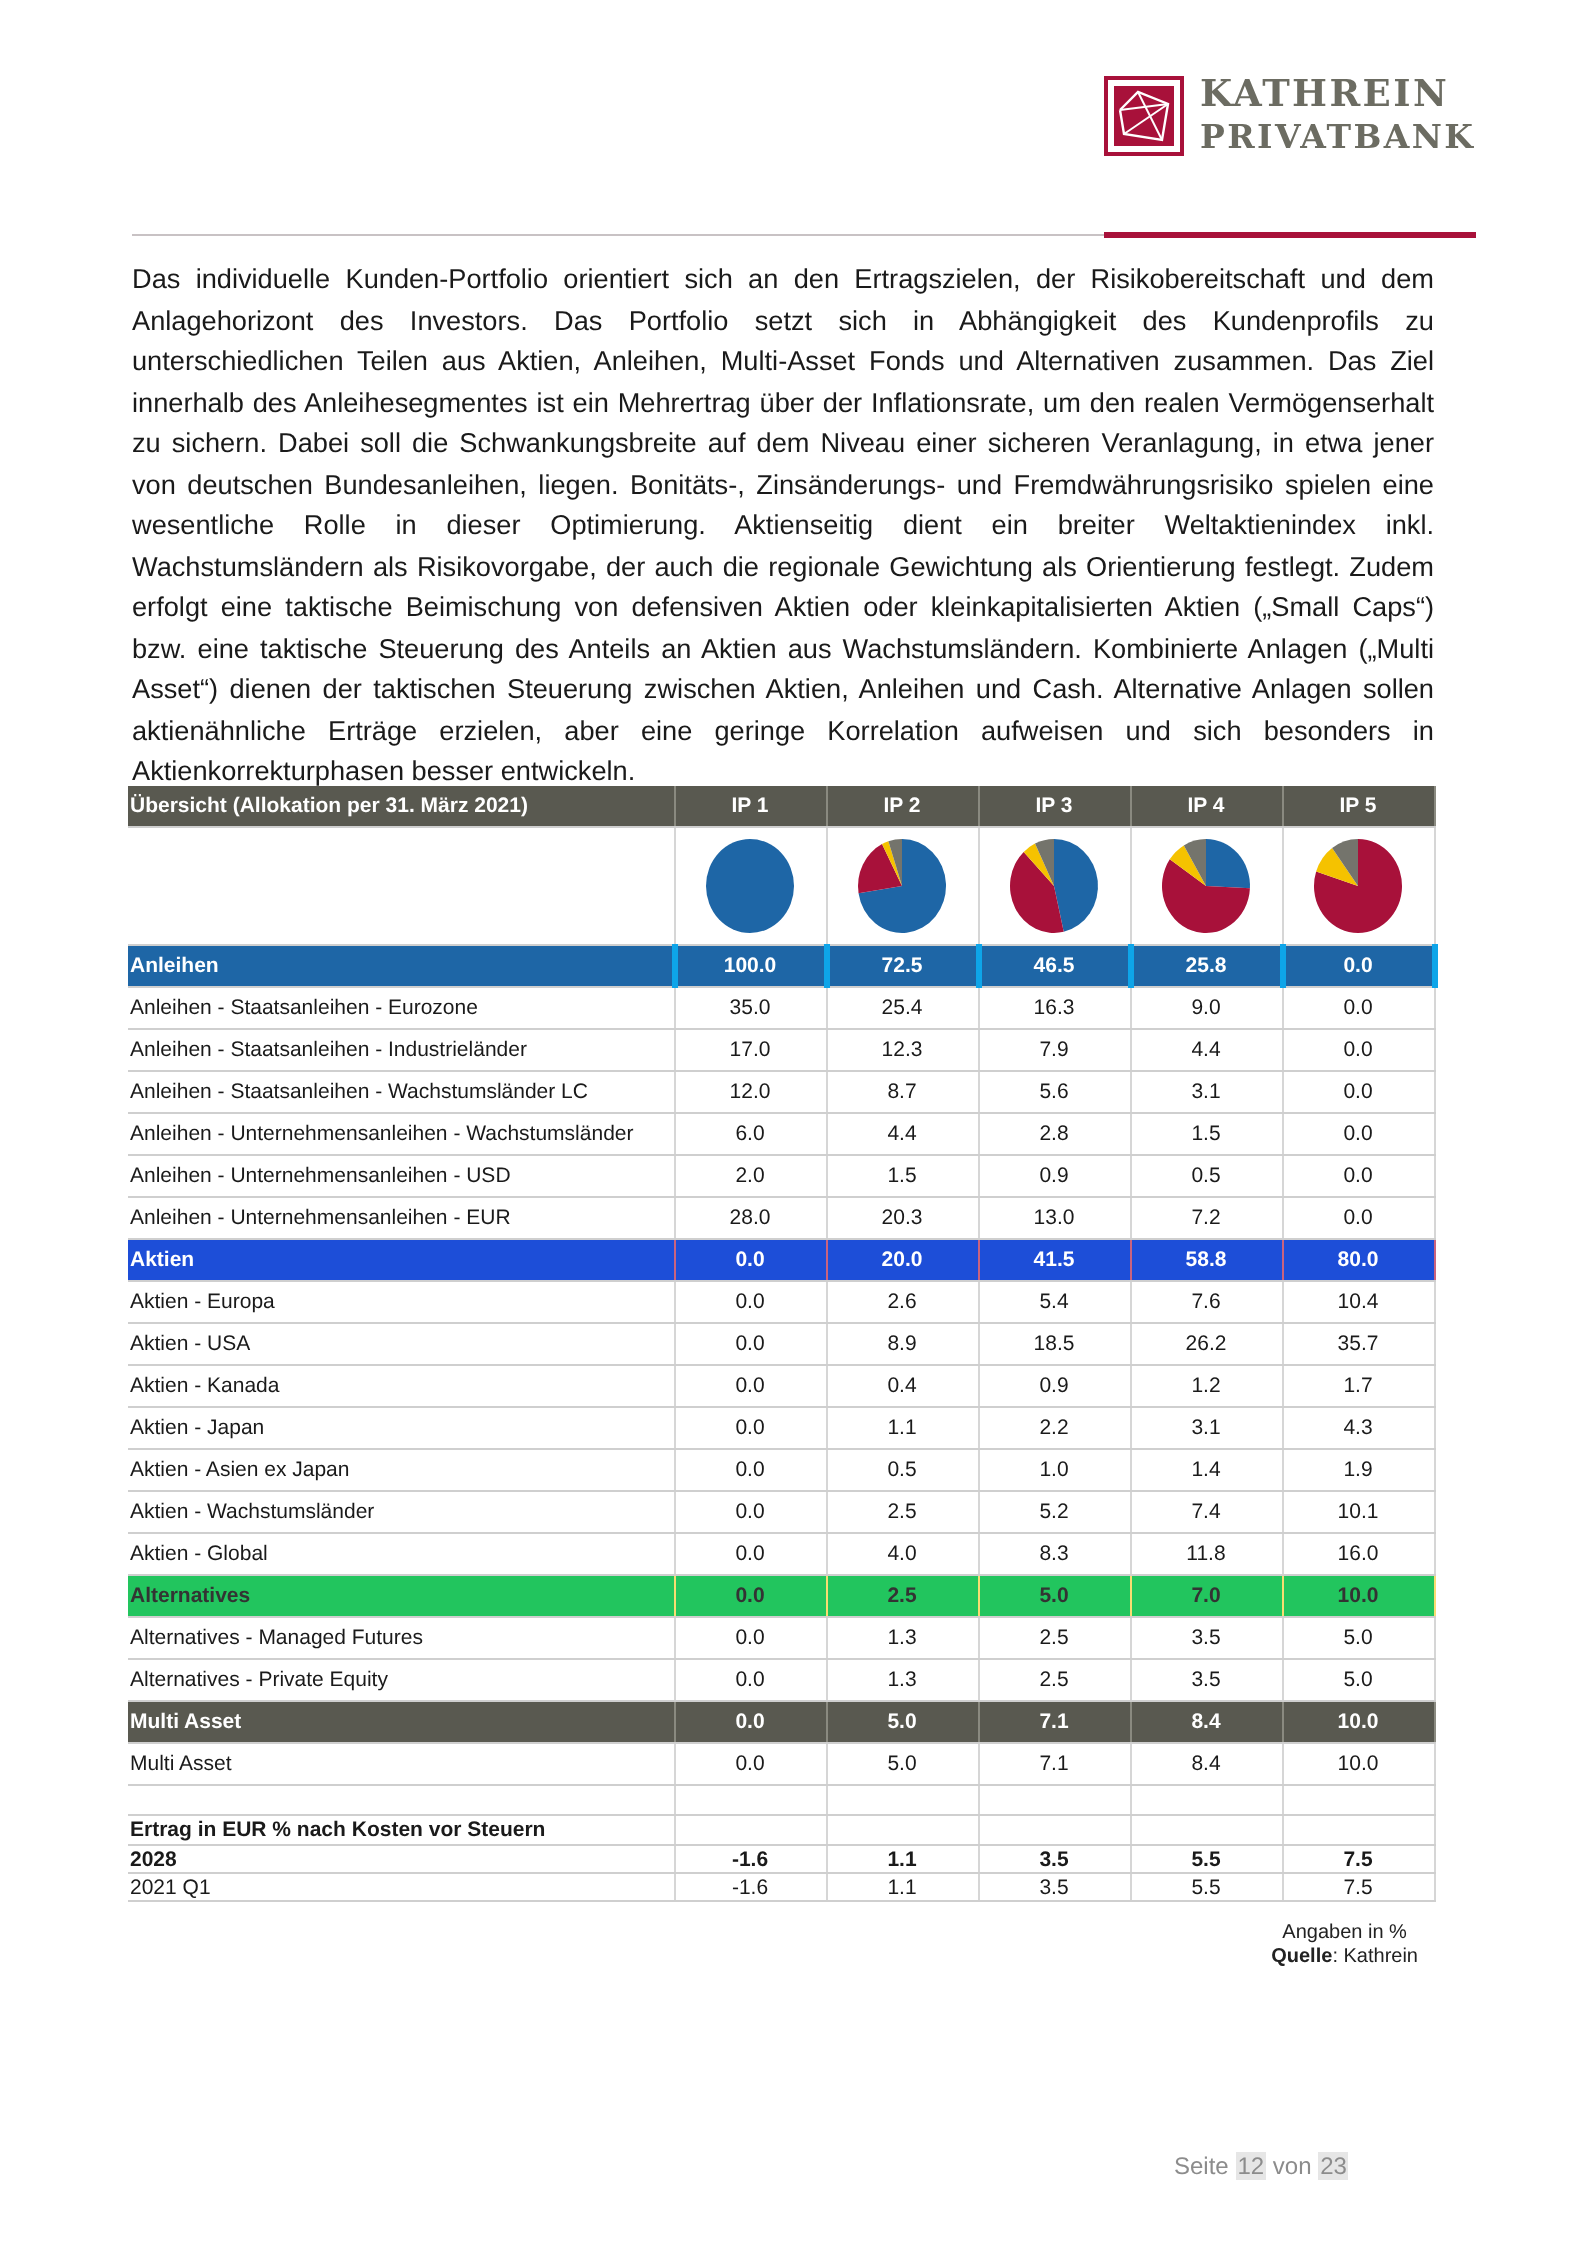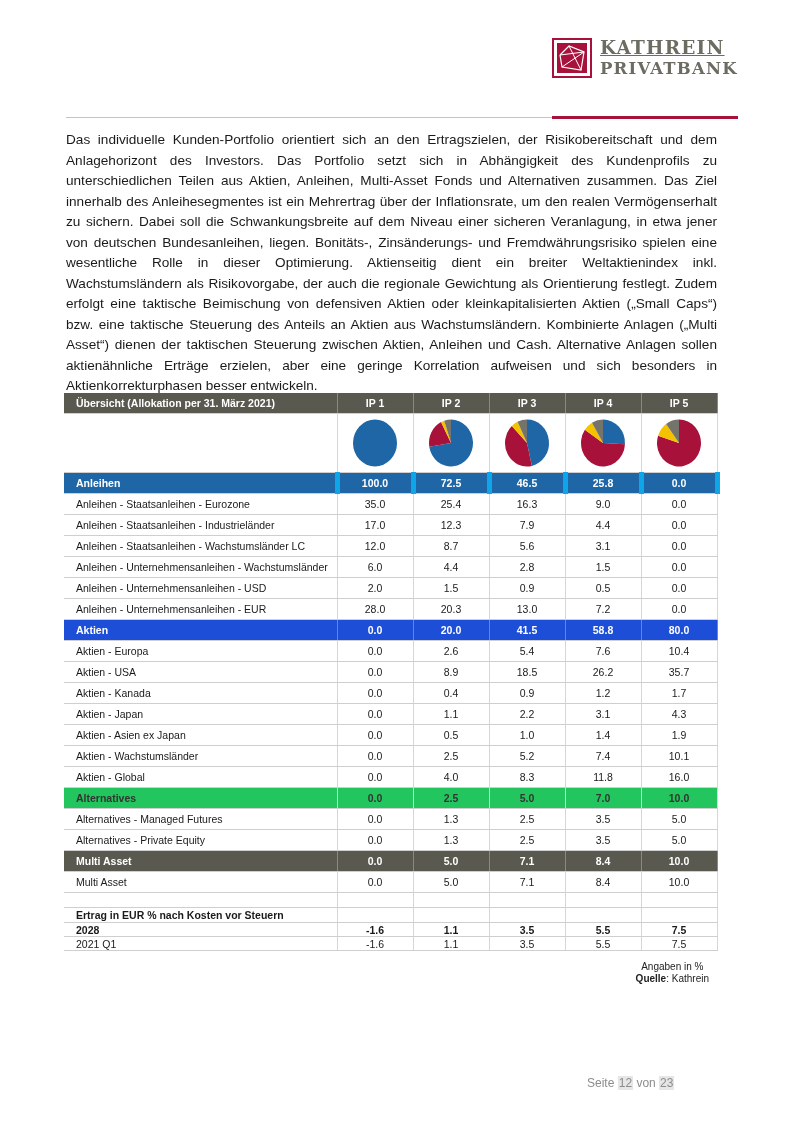--- a/index.html
+++ b/index.html
@@ -4,36 +4,36 @@
 <style>
   html, body { margin:0; padding:0; background:#ffffff; }
   body { width:795px; height:1126px; position:relative; overflow:hidden;
          font-family:"Liberation Sans", sans-serif; color:#1a1a1a; }
   .logo { position:absolute; left:552px; top:38px; width:190px; height:44px; }
   .logo-mark { position:absolute; left:0; top:0; width:40px; height:40px;
                border:2px solid #a8113a; box-sizing:border-box; background:#fff; }
   .logo-mark svg { position:absolute; left:3px; top:3px; }
   .logo-text { position:absolute; left:48px; top:-1px; font-family:"DejaVu Serif", serif;
                font-weight:bold; color:#6c6c62; letter-spacing:1.2px; line-height:21px; }
-  .logo-text .l1 { font-size:18.5px; display:block;text-decoration:underline; }
+  .logo-text .l1 { font-size:18.5px; display:block; }
   .logo-text .l2 { font-size:16.5px; display:block; }
   .rule-gray { position:absolute; left:66px; top:117px; width:486px; height:1px; background:#c8c2c4; }
   .rule-red { position:absolute; left:552px; top:116px; width:186px; height:3px; background:#a8113a; }
   .intro { position:absolute; left:66px; top:130px; width:651px; font-size:13.6px;
            line-height:20.5px; text-align:justify; color:#1a1a1a; }
   table.alloc { position:absolute; left:64px; top:393px; border-collapse:collapse;
                 font-size:10.5px; table-layout:fixed; width:654px; }
   table.alloc td { height:20px; padding:0 4px; border-bottom:1px solid #cfcfcf; border-right:1px solid #d6d6d6;
                    text-align:center; white-space:nowrap; overflow:hidden; }
-  table.alloc td.lab { text-align:left; padding-left:12px; }
+  table.alloc td.lab { text-align:left; padding-left:1px; }
   table.alloc col.c0 { width:273px; }
   table.alloc col.cn { width:76px; }
   tr.head td { background:#595950; color:#fff; font-weight:bold; height:20px; border-right:1px solid #8a8a80; }
   tr.pies td { height:58px; }
-  tr.anleihen td { background:#1e66a6; color:#fff; font-weight:bold; border-right:5px solid #0ea5e9; }
+  tr.anleihen td { background:#1e66a6; color:#fff; font-weight:bold; border-right:3px solid #0ea5e9; }
   tr.aktien td { background:#1d4ed8; color:#fff; font-weight:bold; border-right:1px solid #c9637f; }
   tr.alternatives td { background:#22c55e; color:#333; font-weight:bold; border-right:1px solid #f8dd72; }
   tr.multi td { background:#595950; color:#fff; font-weight:bold; border-right:1px solid #8a8a80; }
   tr.blank td { height:14px; }
   tr.ertrag-title td { height:14px; font-weight:bold; border-bottom:1px solid #cfcfcf; }
   tr.ertrag td { height:13px; }
   tr.ertrag.bold td { font-weight:bold; }
   .pie { display:block; margin:0 auto; }
   .notes { position:absolute; right:86px; top:961px; text-align:center; font-size:10px; line-height:12px; color:#222; }
   .notes b { font-weight:bold; }

